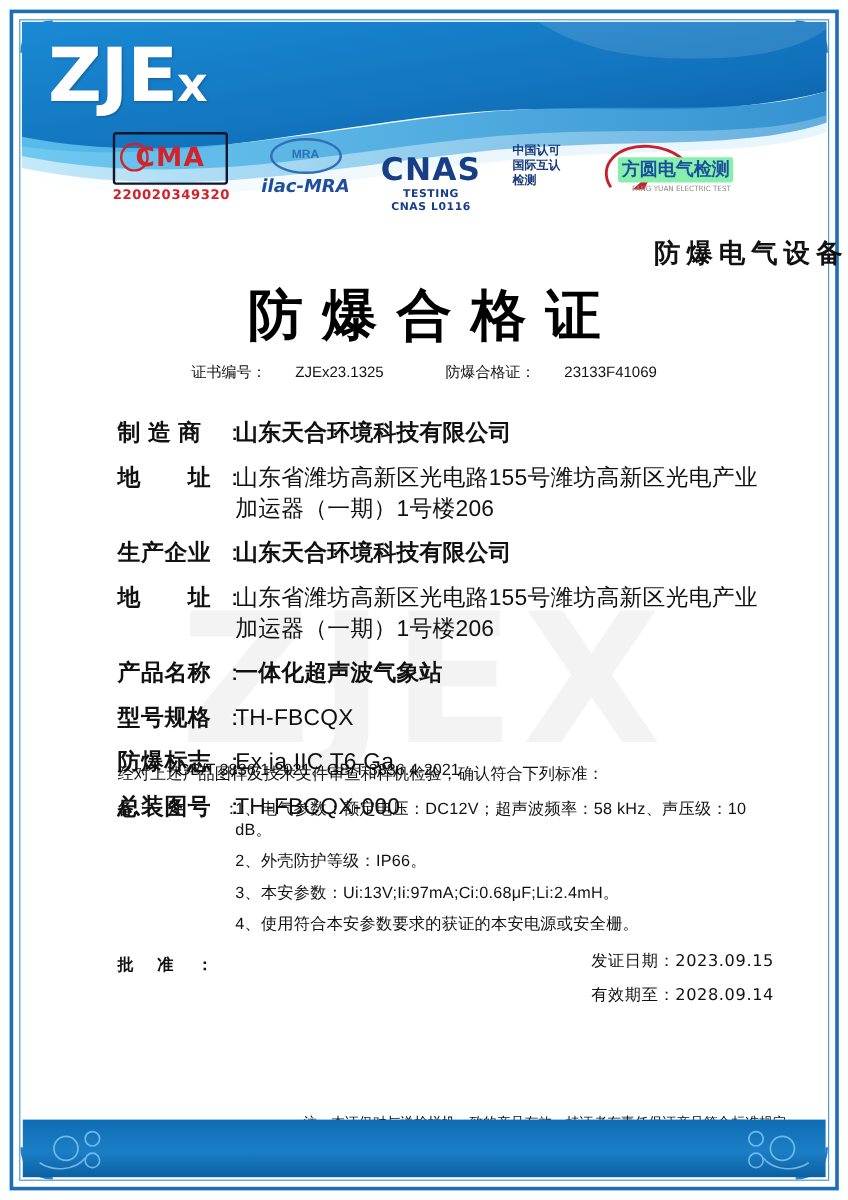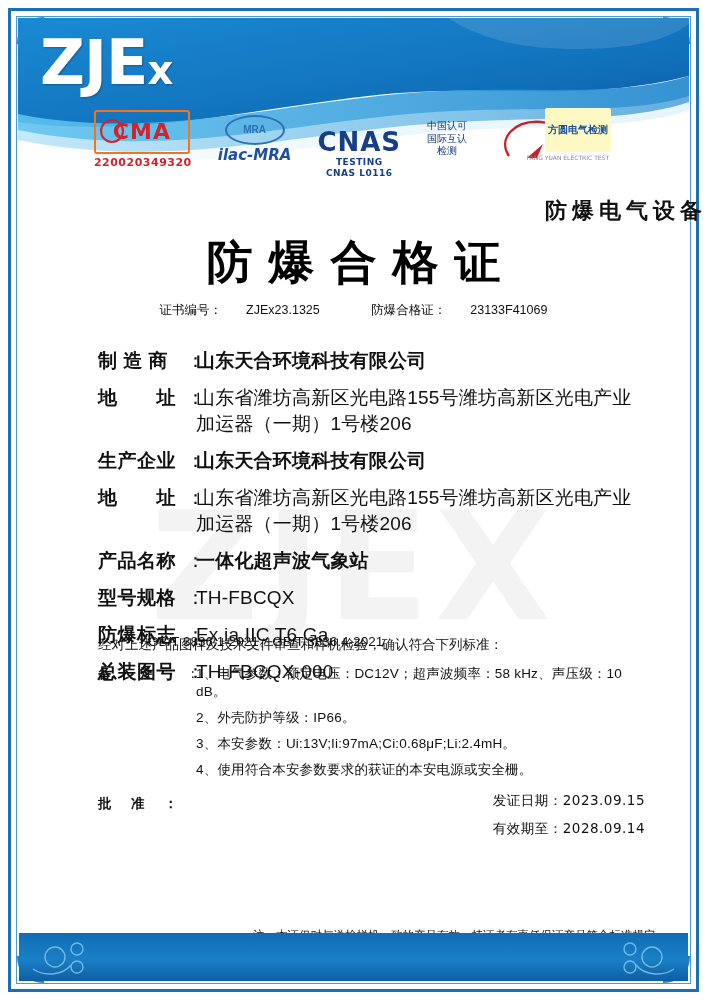--- a/index.html
+++ b/index.html
@@ -77,21 +77,21 @@
     display: flex;
     align-items: center;
     justify-content: center;
     gap: 26px;
   }
   .mark { position: relative; text-align: center; }
 
   .cma-box {
     width: 92px;
     height: 40px;
-    border: 2px solid #f97316;
+    border: 2px solid #0f172a;
     border-radius: 3px;
     display: flex;
     align-items: center;
     justify-content: center;
     position: relative;
   }
   .cma-text {
     font-family: "DejaVu Sans", sans-serif;
     font-weight: bold;
     font-size: 22px;
@@ -134,38 +134,38 @@
     font-size: 9px;
     font-weight: bold;
     color: #173f87;
     letter-spacing: 0.5px;
     line-height: 1.15;
   }
   .cn-accred {
     font-size: 10px;
     color: #15387a;
     line-height: 1.25;
-    text-align: center;
-    font-family: "DejaVu Sans", sans-serif;
-    font-weight: normal;
+    text-align: left;
+    font-family: "DejaVu Sans", sans-serif;
+    font-weight: bold;
   }
   .fy-mark {
     position: relative;
     width: 120px;
     height: 46px;
   }
   .fy-mark .fy-text {
     position: absolute;
     right: 2px;
     bottom: 10px;
-    font-size: 10px;
+    font-size: 15px;
     color: #1a4f9c;
     font-weight: bold;
-    background: #fef9c3;
-    padding: 15px 3px;
+    background: #86efac;
+    padding: 1px 3px;
     border-radius: 2px;
     white-space: nowrap;
   }
   .fy-mark .fy-sub {
     position: absolute;
     right: 4px;
     bottom: 1px;
     font-size: 6px;
     color: #8a8a8a;
     white-space: nowrap;

